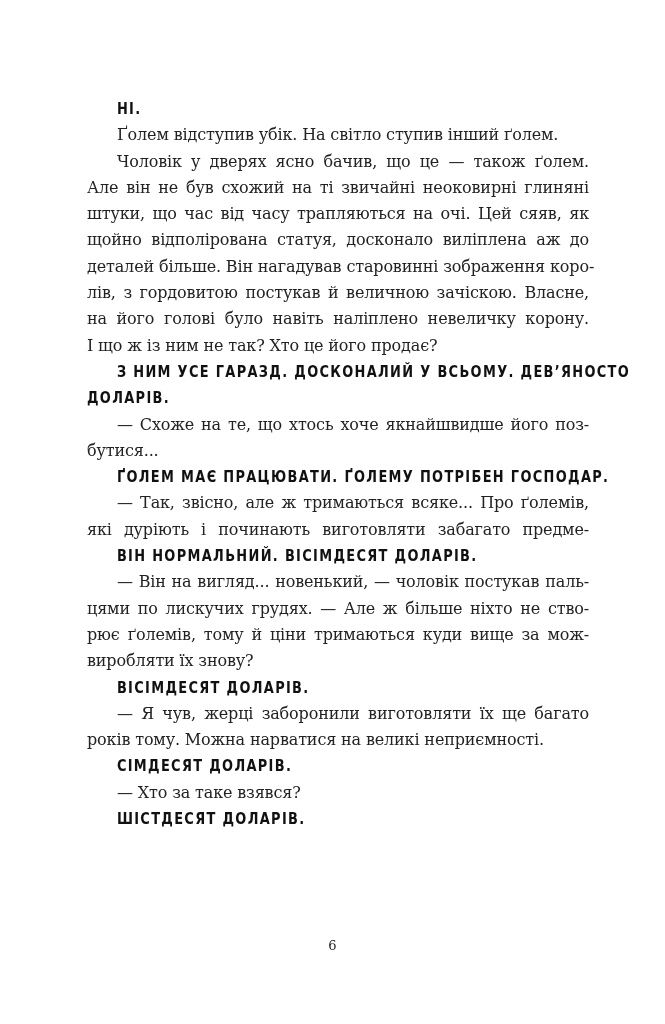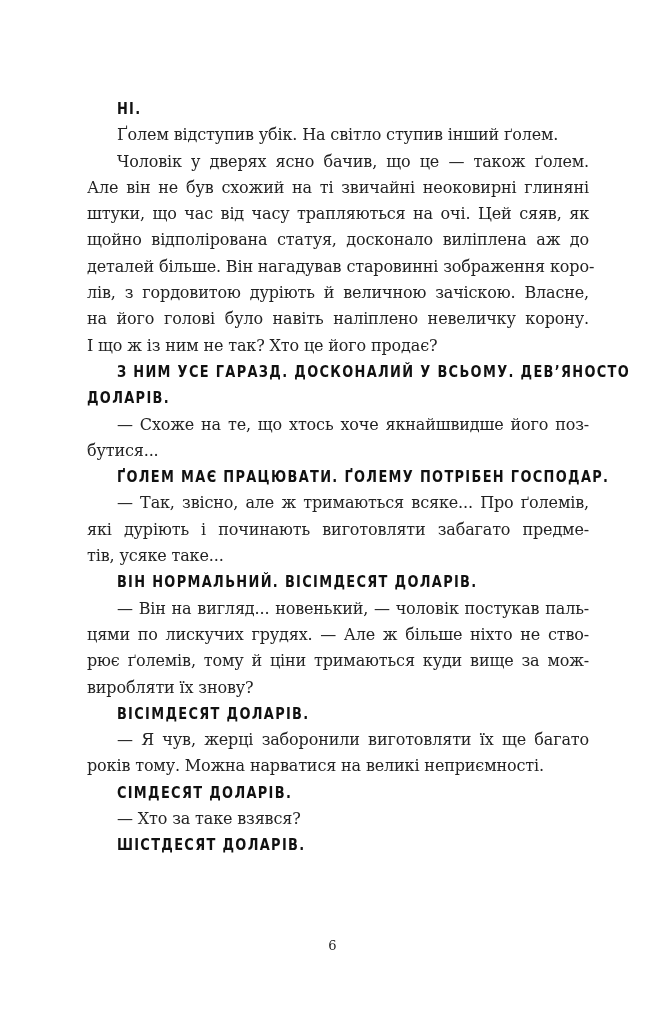--- a/index.html
+++ b/index.html
@@ -80,31 +80,30 @@
 
 <div class="page">
   <div class="text-block">
     <div class="line golem first last">НІ.</div>
     <div class="line indent last">Ґолем відступив убік. На світло ступив інший ґолем.</div>
     <div class="line indent">Чоловік у дверях ясно бачив, що це — також ґолем.</div>
     <div class="line">Але він не був схожий на ті звичайні неоковирні глиняні</div>
     <div class="line">штуки, що час від часу трапляються на очі. Цей сяяв, як</div>
     <div class="line">щойно відполірована статуя, досконало виліплена аж до</div>
     <div class="line">деталей більше. Він нагадував старовинні зображення коро-</div>
-    <div class="line">лів, з гордовитою дуріють й величною зачіскою. Власне,</div>
+    <div class="line">лів, з гордовитою постукав й величною зачіскою. Власне,</div>
     <div class="line">на його голові було навіть наліплено невеличку корону.</div>
     <div class="line last">І що ж із ним не так? Хто це його продає?</div>
     <div class="line golem first">З НИМ УСЕ ГАРАЗД. ДОСКОНАЛИЙ У ВСЬОМУ. ДЕВ’ЯНОСТО</div>
     <div class="line golem cont last">ДОЛАРІВ.</div>
     <div class="line indent">— Схоже на те, що хтось хоче якнайшвидше його поз-</div>
     <div class="line last">бутися...</div>
     <div class="line golem first last">ҐОЛЕМ МАЄ ПРАЦЮВАТИ. ҐОЛЕМУ ПОТРІБЕН ГОСПОДАР.</div>
     <div class="line indent">— Так, звісно, але ж тримаються всяке... Про ґолемів,</div>
     <div class="line">які дуріють і починають виготовляти забагато предме-</div>
-    <div class="line last">тів, усяке таке...</div>
     <div class="line golem first last">ВІН НОРМАЛЬНИЙ. ВІСІМДЕСЯТ ДОЛАРІВ.</div>
     <div class="line indent">— Він на вигляд... новенький, — чоловік постукав паль-</div>
     <div class="line">цями по лискучих грудях. — Але ж більше ніхто не ство-</div>
     <div class="line">рює ґолемів, тому й ціни тримаються куди вище за мож-</div>
     <div class="line last">виробляти їх знову?</div>
     <div class="line golem first last">ВІСІМДЕСЯТ ДОЛАРІВ.</div>
     <div class="line indent">— Я чув, жерці заборонили виготовляти їх ще багато</div>
     <div class="line last">років тому. Можна нарватися на великі неприємності.</div>
     <div class="line golem first last">СІМДЕСЯТ ДОЛАРІВ.</div>
     <div class="line indent last">— Хто за таке взявся?</div>

